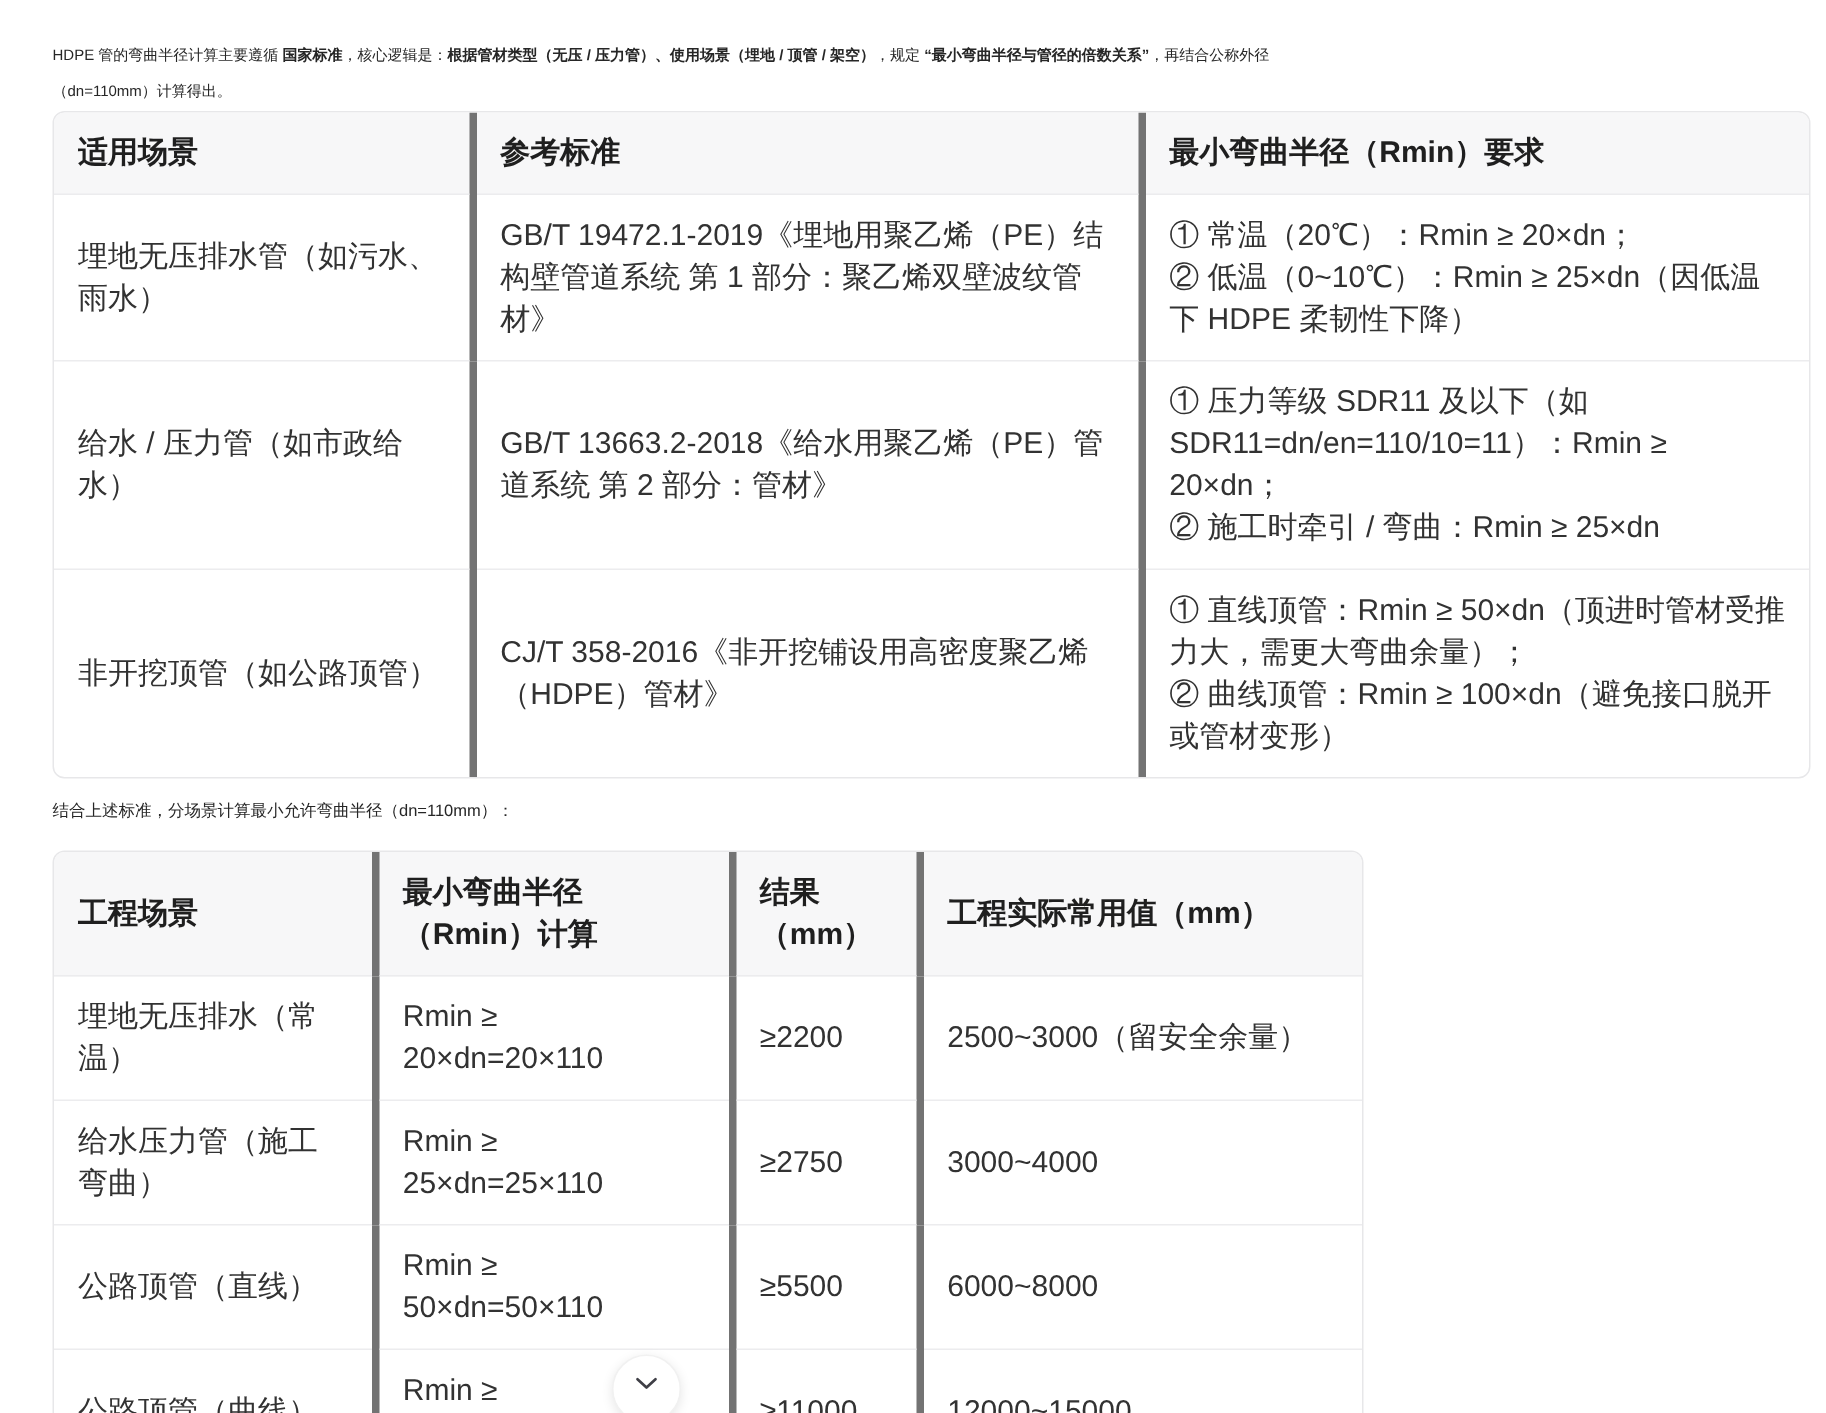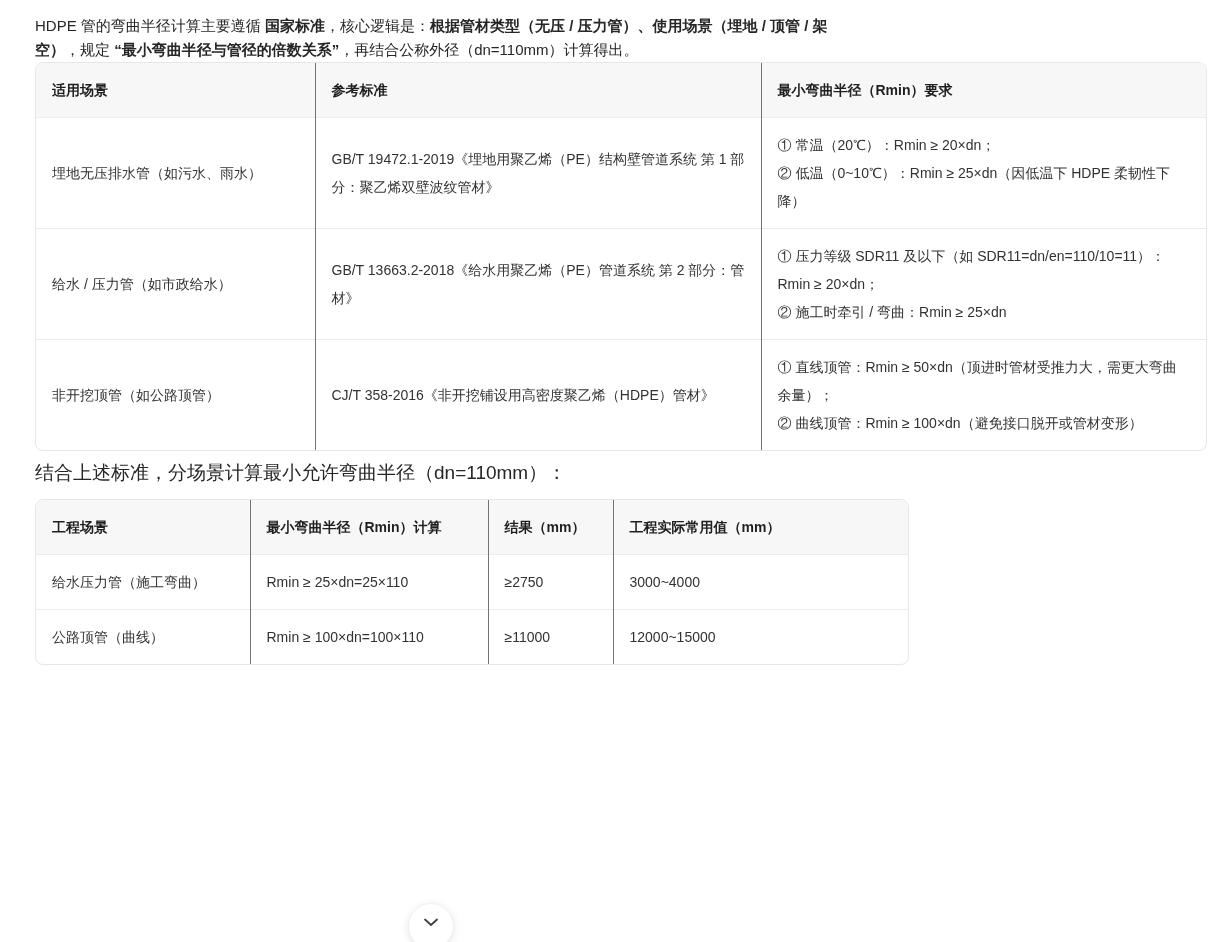--- a/index.html
+++ b/index.html
@@ -7,68 +7,68 @@
   body {
     position: relative;
     background: #ffffff;
     color: #262626;
     font-family: "Liberation Sans", sans-serif;
     overflow: hidden;
   }
   .page { padding: 10px 10px 0 35px; }
 
   .intro {
-    font-size: 15px;
+    font-size: 10px;
     line-height: 24px;
     max-width: 825px;
-    margin-top: 4px;
+    margin-top: 16px;
   }
   .intro b { font-weight: 700; }
 
   .section-heading {
     font-size: 16.5px;
     font-weight: 700;
     margin: 18px 0 12px 0;
     line-height: 22px;
   }
   .section-heading.second { margin-top: 24px; }
 
   .section-intro {
-    font-size: 19px;
+    font-size: 11px;
     line-height: 24px;
     margin: 10px 0 14px 0;
   }
 
   .tbl-wrap {
     border: 1px solid #e7e7e9;
     border-radius: 8px;
     overflow: hidden;
     background: #fff;
   }
   .tbl-wrap.t1 { width: 1172px; }
   .tbl-wrap.t2 { width: 874px; }
 
-  table { width: 100%; border-collapse: collapse; font-size: 14px; table-layout: fixed; }
+  table { width: 100%; border-collapse: collapse; font-size: 20px; table-layout: fixed; }
   th {
     background: #f7f7f8;
     font-weight: 700;
     text-align: left;
     padding: 13px 16px;
     line-height: 28px;
     color: #1f1f1f;
   }
   td {
     padding: 13px 16px;
     line-height: 28px;
     vertical-align: middle;
     white-space: pre-line;
     color: #323232;
   }
   tbody tr td { border-top: 1px solid #ececee; }
-  th + th, td + td { border-left: 1px solid #737373; }
+  th + th, td + td { border-left: 5px solid #737373; }
 
   .t1 col.c1 { width: 279px; }
   .t1 col.c2 { width: 446px; }
   .t2 col.c1 { width: 214px; }
   .t2 col.c2 { width: 238px; }
   .t2 col.c3 { width: 125px; }
 
   .scroll-down-btn {
     position: absolute;
     left: 408px;
@@ -145,24 +145,36 @@
       <thead>
         <tr>
           <th>工程场景</th>
           <th>最小弯曲半径（Rmin）计算</th>
           <th>结果（mm）</th>
           <th>工程实际常用值（mm）</th>
         </tr>
       </thead>
       <tbody>
         <tr>
+          <td>埋地无压排水（常温）</td>
+          <td>Rmin ≥ 20×dn=20×110</td>
+          <td>≥2200</td>
+          <td>2500~3000（留安全余量）</td>
+        </tr>
+        <tr>
           <td>给水压力管（施工弯曲）</td>
           <td>Rmin ≥ 25×dn=25×110</td>
           <td>≥2750</td>
           <td>3000~4000</td>
+        </tr>
+        <tr>
+          <td>公路顶管（直线）</td>
+          <td>Rmin ≥ 50×dn=50×110</td>
+          <td>≥5500</td>
+          <td>6000~8000</td>
         </tr>
         <tr>
           <td>公路顶管（曲线）</td>
           <td>Rmin ≥ 100×dn=100×110</td>
           <td>≥11000</td>
           <td>12000~15000</td>
         </tr>
       </tbody>
     </table>
   </div>

